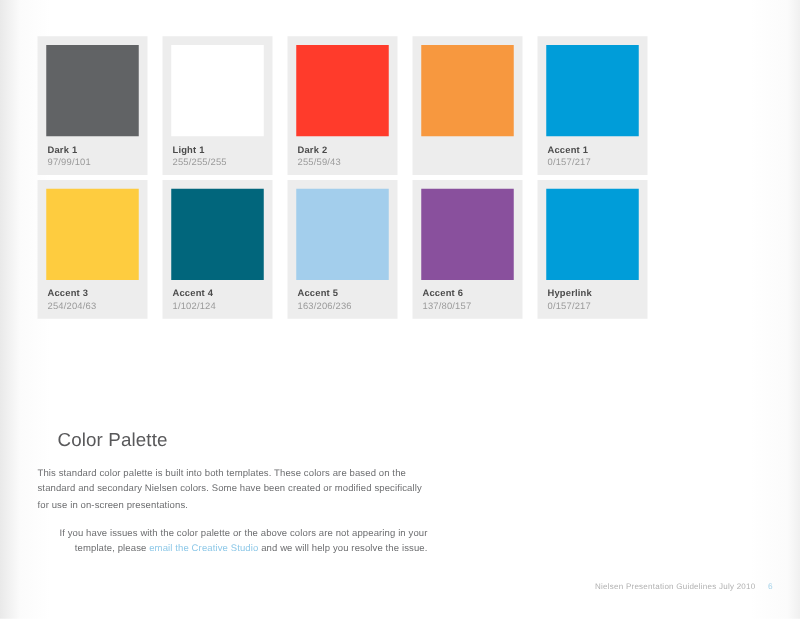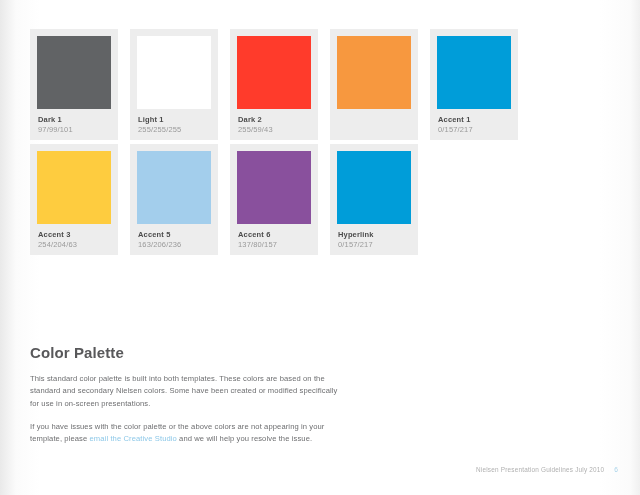--- a/index.html
+++ b/index.html
@@ -76,34 +76,35 @@
 
   
   .text-block {
     position: absolute;
     left: 30px;
     top: 344px;
     width: 312px;
   }
   .page-title {
     font-size: 15px;
-    font-weight: bold;
+    font-weight: normal;
     color: #58585a;
-    margin: 0 0 12px 0;
+    margin: 0 0 12px 16px;
     letter-spacing: .1px;
   }
   .body-paragraph {
     font-size: 7.6px;
     line-height: 1.62;
     color: #6d6e70;
     margin: 0 0 11px 0;
     letter-spacing: .1px;
   }
   .body-paragraph:last-child {
     margin-bottom: 16px;
+    text-align: right;
   }
   .inline-link {
     color: #8dc8e8;
     text-decoration: none;
   }
 
   
   .footer {
     position: absolute;
     right: 22px;
@@ -165,20 +166,27 @@
 
     <div class="swatch-row">
       <div class="swatch-card">
         <div class="swatch-chip" style="background-color: rgb(254, 204, 63);"></div>
         <div class="swatch-meta">
           <div class="swatch-name">Accent 3</div>
           <div class="swatch-rgb">254/204/63</div>
         </div>
       </div>
       <div class="swatch-card">
+        <div class="swatch-chip" style="background-color: rgb(1, 102, 124);"></div>
+        <div class="swatch-meta">
+          <div class="swatch-name">Accent 4</div>
+          <div class="swatch-rgb">1/102/124</div>
+        </div>
+      </div>
+      <div class="swatch-card">
         <div class="swatch-chip" style="background-color: rgb(163, 206, 236);"></div>
         <div class="swatch-meta">
           <div class="swatch-name">Accent 5</div>
           <div class="swatch-rgb">163/206/236</div>
         </div>
       </div>
       <div class="swatch-card">
         <div class="swatch-chip" style="background-color: rgb(137, 80, 157);"></div>
         <div class="swatch-meta">
           <div class="swatch-name">Accent 6</div>

